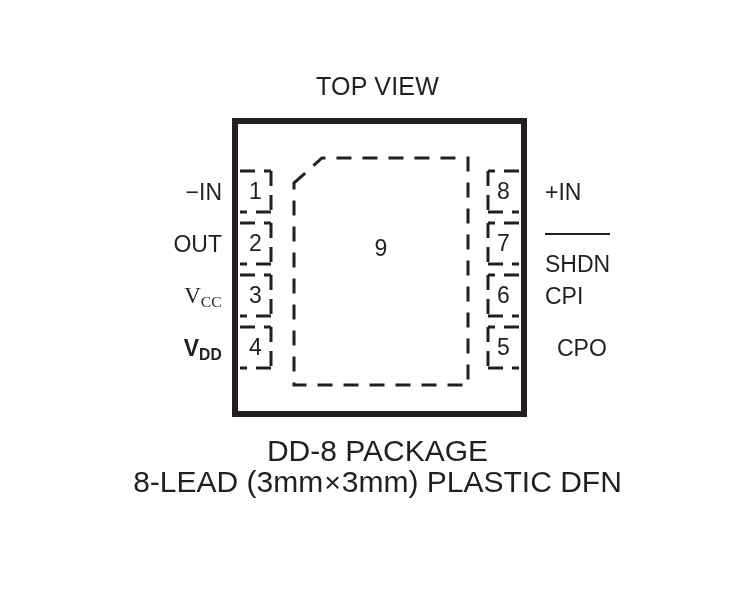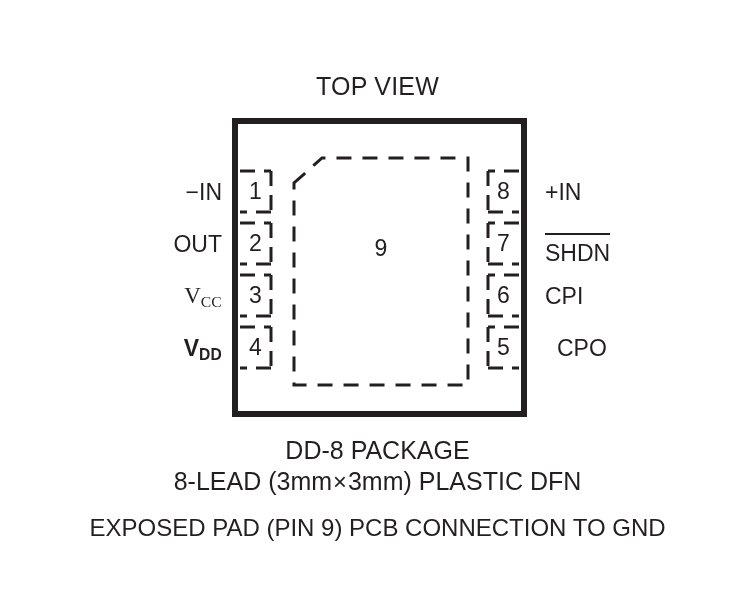--- a/index.html
+++ b/index.html
@@ -116,37 +116,37 @@
   }
   .pin-name sub {
     font-size: 0.68em;
     vertical-align: baseline;
     position: relative;
     top: 0.27em;
     letter-spacing: 0.2px;
   }
   .ovl {
     border-top: 2px solid #231f20;
-    padding-top: 7px;
+    padding-top: 18px;
     display: inline-block;
     line-height: 22px;
   }
 
   
   .caption {
     position: absolute;
     left: 0;
     width: 755px;
     text-align: center;
     color: #231f20;
     white-space: nowrap;
   }
   .caption-pkg {
     top: 423px;
-    font-size: 25px;
+    font-size: 30px;
     line-height: 31px;
   }
   .caption-thermal {
     top: 500px;
     font-size: 24px;
     line-height: 31px;
   }
   .caption sub {
     font-size: 0.66em;
     vertical-align: baseline;
@@ -252,16 +252,15 @@
   <div class="caption caption-pkg">
     <div>DD-8 PACKAGE</div>
     <div>
       <span>8-LEAD</span>
       <span>(3mm</span><span class="times">×</span><span>3mm)</span>
       <span>PLASTIC DFN</span>
     </div>
   </div>
 
   <div class="caption caption-thermal">
-    <div>EXPOSED PAD (PIN 9) PCB CONNECTION TO GND</div>
   </div>
 
 </div>
 
 </body></html>

